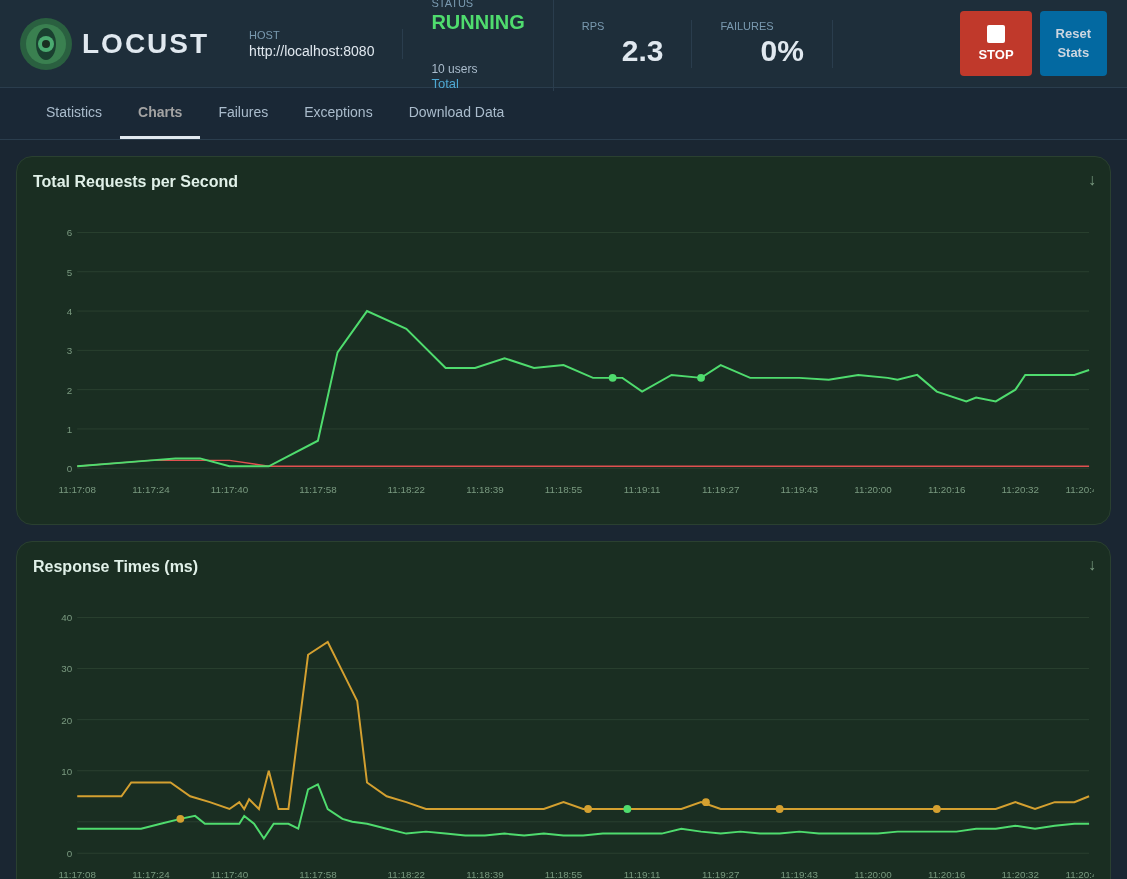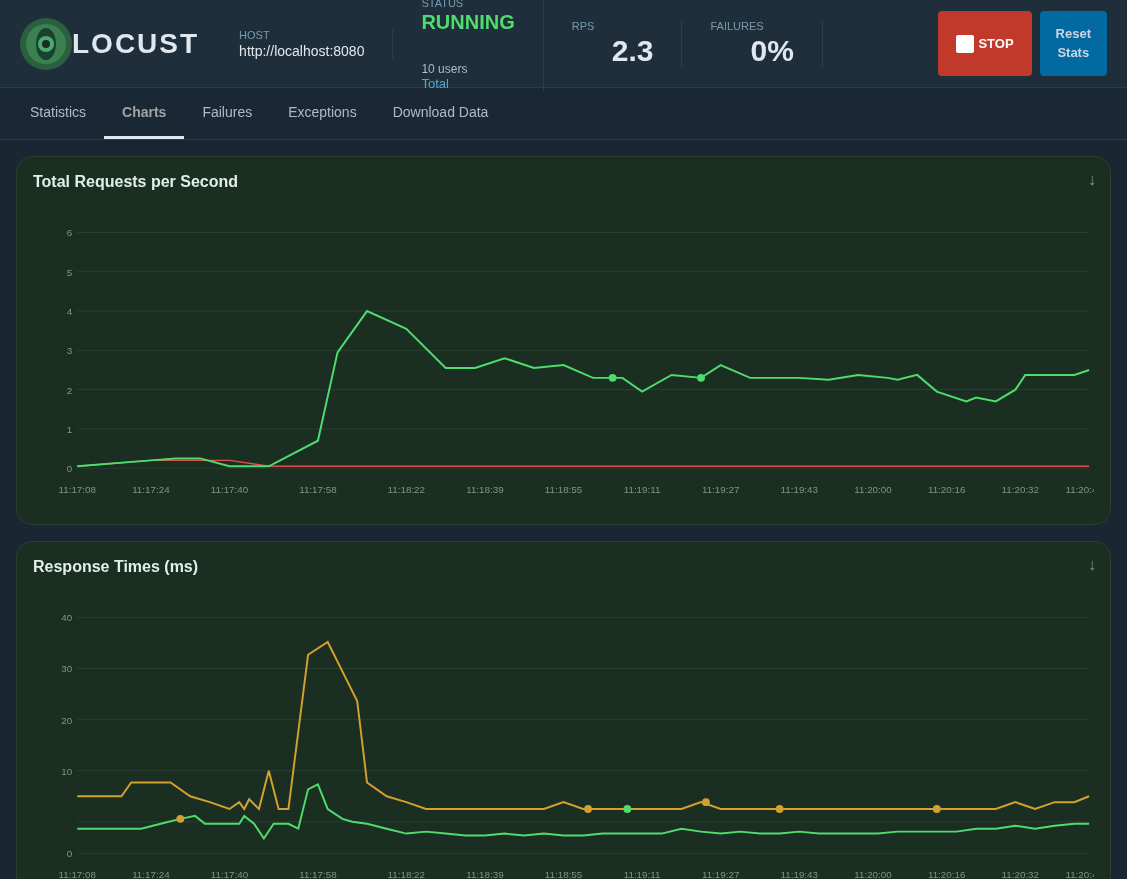--- a/index.html
+++ b/index.html
@@ -10,20 +10,21 @@
       background: #1e2e3a;
       border-bottom: 1px solid #2a3d4d;
       display: flex;
       align-items: center;
       padding: 0 20px;
       height: 88px;
     }
     #logo-area {
       display: flex;
       align-items: center;
+      gap: 10px;
       margin-right: 40px;
     }
     #logo-icon {
       width: 52px;
       height: 52px;
     }
     #logo-text {
       font-size: 28px;
       font-weight: bold;
       color: #e0e8ef;
@@ -78,20 +79,21 @@
       margin-left: 20px;
     }
     #stop-btn {
       background: #c0392b;
       color: white;
       border: none;
       padding: 14px 18px;
       border-radius: 4px;
       cursor: pointer;
       display: flex;
+      flex-direction: column;
       align-items: center;
       gap: 4px;
       font-weight: bold;
       font-size: 13px;
     }
     #stop-btn .stop-square {
       width: 18px;
       height: 18px;
       background: white;
       border-radius: 2px;
@@ -107,21 +109,21 @@
       font-weight: bold;
       line-height: 1.4;
       text-align: center;
     }
 
     
     #nav {
       background: #1a2836;
       border-bottom: 1px solid #2a3d4d;
       display: flex;
-      padding: 0 12px;
+      padding: 0 28px;
     }
     .nav-item {
       padding: 16px 18px;
       color: #aabccc;
       cursor: pointer;
       font-size: 14px;
       border-bottom: 3px solid transparent;
       text-decoration: none;
     }
     .nav-item.active {

